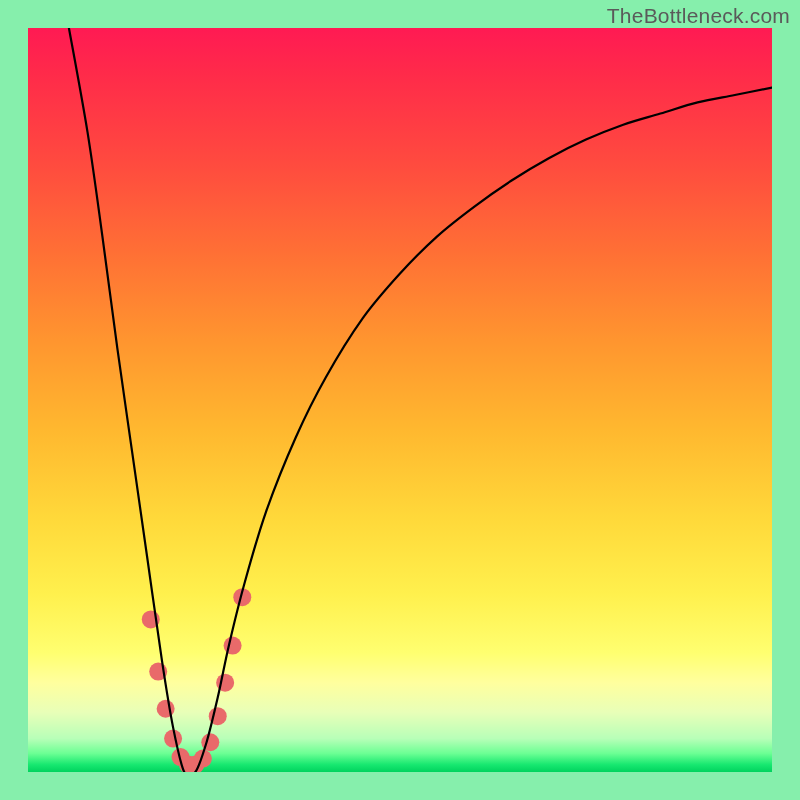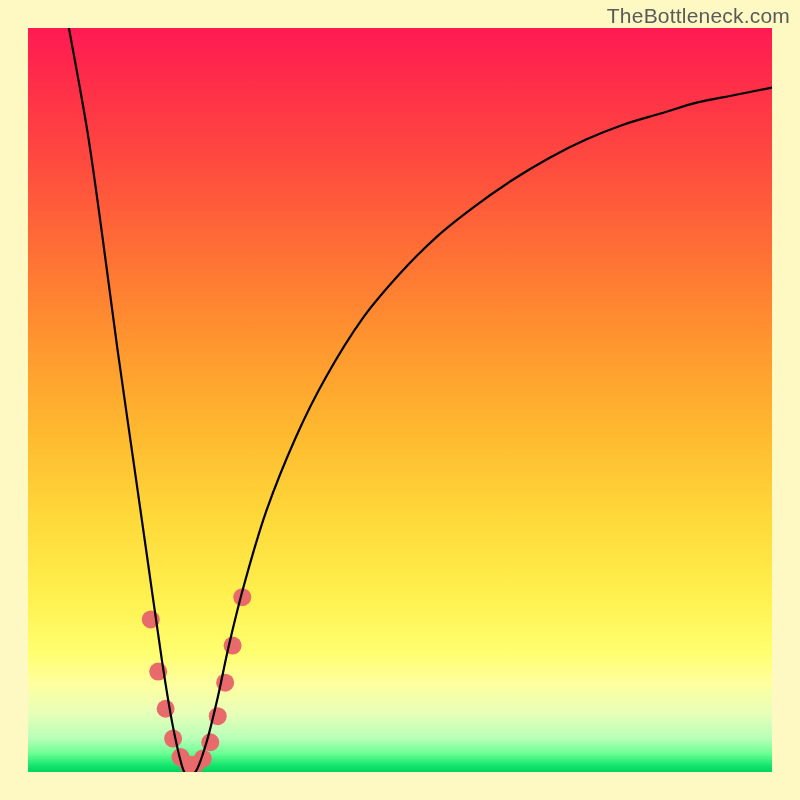--- a/index.html
+++ b/index.html
@@ -9,21 +9,21 @@
     height: 800px;
     overflow: hidden;
     background: #fff;
     font-family: Arial, Helvetica, sans-serif;
   }
   .frame {
     position: absolute;
     left: 0; top: 0;
     width: 800px;
     height: 800px;
-    background: #fef9c3;
+    background: #86efac;
   }
   .plot {
     position: absolute;
     left: 28px;
     top: 28px;
     width: 744px;
     height: 744px;
     overflow: hidden;
   }
   .gradient {

